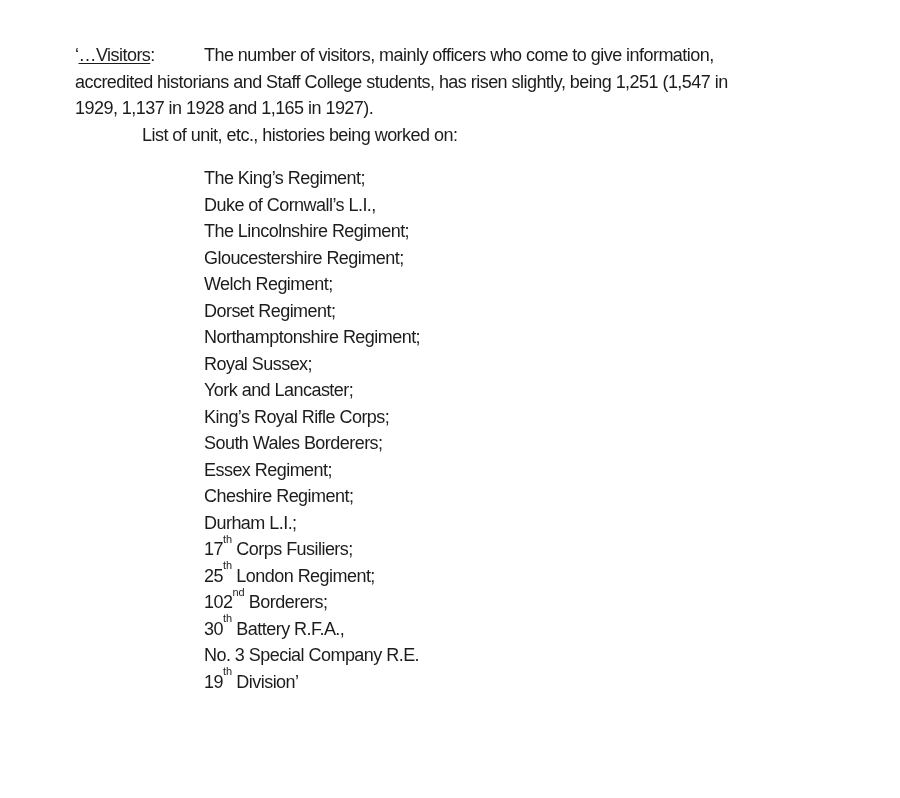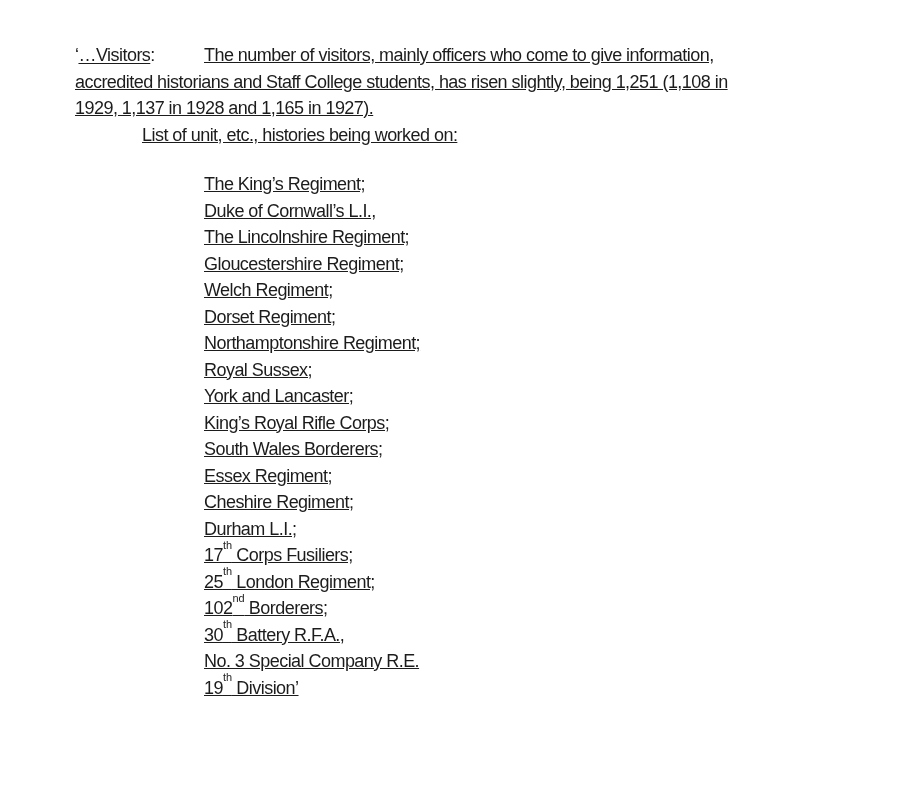--- a/index.html
+++ b/index.html
@@ -15,39 +15,38 @@
     background: var(--page-bg);
     overflow: hidden;
     font-family: "Liberation Sans", "DejaVu Sans", sans-serif;
     font-size: 18px;
     line-height: 26.5px;
     letter-spacing: -0.03em;
     color: var(--text-color);
   }
   .content {
     padding: 42px 40px 0 75px;
-    text-decoration: underline;
   }
   .pline {
     white-space: nowrap;
   }
   .l1-left {
     display: inline-block;
     min-width: 129px;
     white-space: nowrap;
   }
   .u {
     text-decoration: underline;
     text-underline-offset: 2px;
   }
   .indent1 {
     padding-left: 67px;
   }
   .unit-list {
-    margin-top: 18px;
+    margin-top: 12px;
     padding-left: 129px;
   }
   .lrow {
     white-space: nowrap;
     height: 26.5px;
   }
   .sup {
     font-size: 61%;
     position: relative;
     top: -0.48em;
@@ -55,21 +54,21 @@
   }
 </style>
 </head>
 <body>
 
 <div class="page">
   <div class="content">
 
     <div class="para">
       <div class="pline"><span class="l1-left"><span>‘</span><span class="u">…Visitors</span><span>:</span></span><span>The number of visitors, mainly officers who come to give information,</span></div>
-      <div class="pline">accredited historians and Staff College students, has risen slightly, being 1,251 (1,108 in</div>
+      <div class="pline">accredited historians and Staff College students, has risen slightly, being 1,251 (1,547 in</div>
       <div class="pline">1929, 1,137 in 1928 and 1,165 in 1927).</div>
       <div class="pline indent1">List of unit, etc., histories being worked on:</div>
     </div>
 
     <div class="unit-list">
       <div class="lrow"><span></span><sup class="sup"></sup><span>The King’s Regiment;</span></div>
       <div class="lrow"><span></span><sup class="sup"></sup><span>Duke of Cornwall’s L.I.,</span></div>
       <div class="lrow"><span></span><sup class="sup"></sup><span>The Lincolnshire Regiment;</span></div>
       <div class="lrow"><span></span><sup class="sup"></sup><span>Gloucestershire Regiment;</span></div>
       <div class="lrow"><span></span><sup class="sup"></sup><span>Welch Regiment;</span></div>

